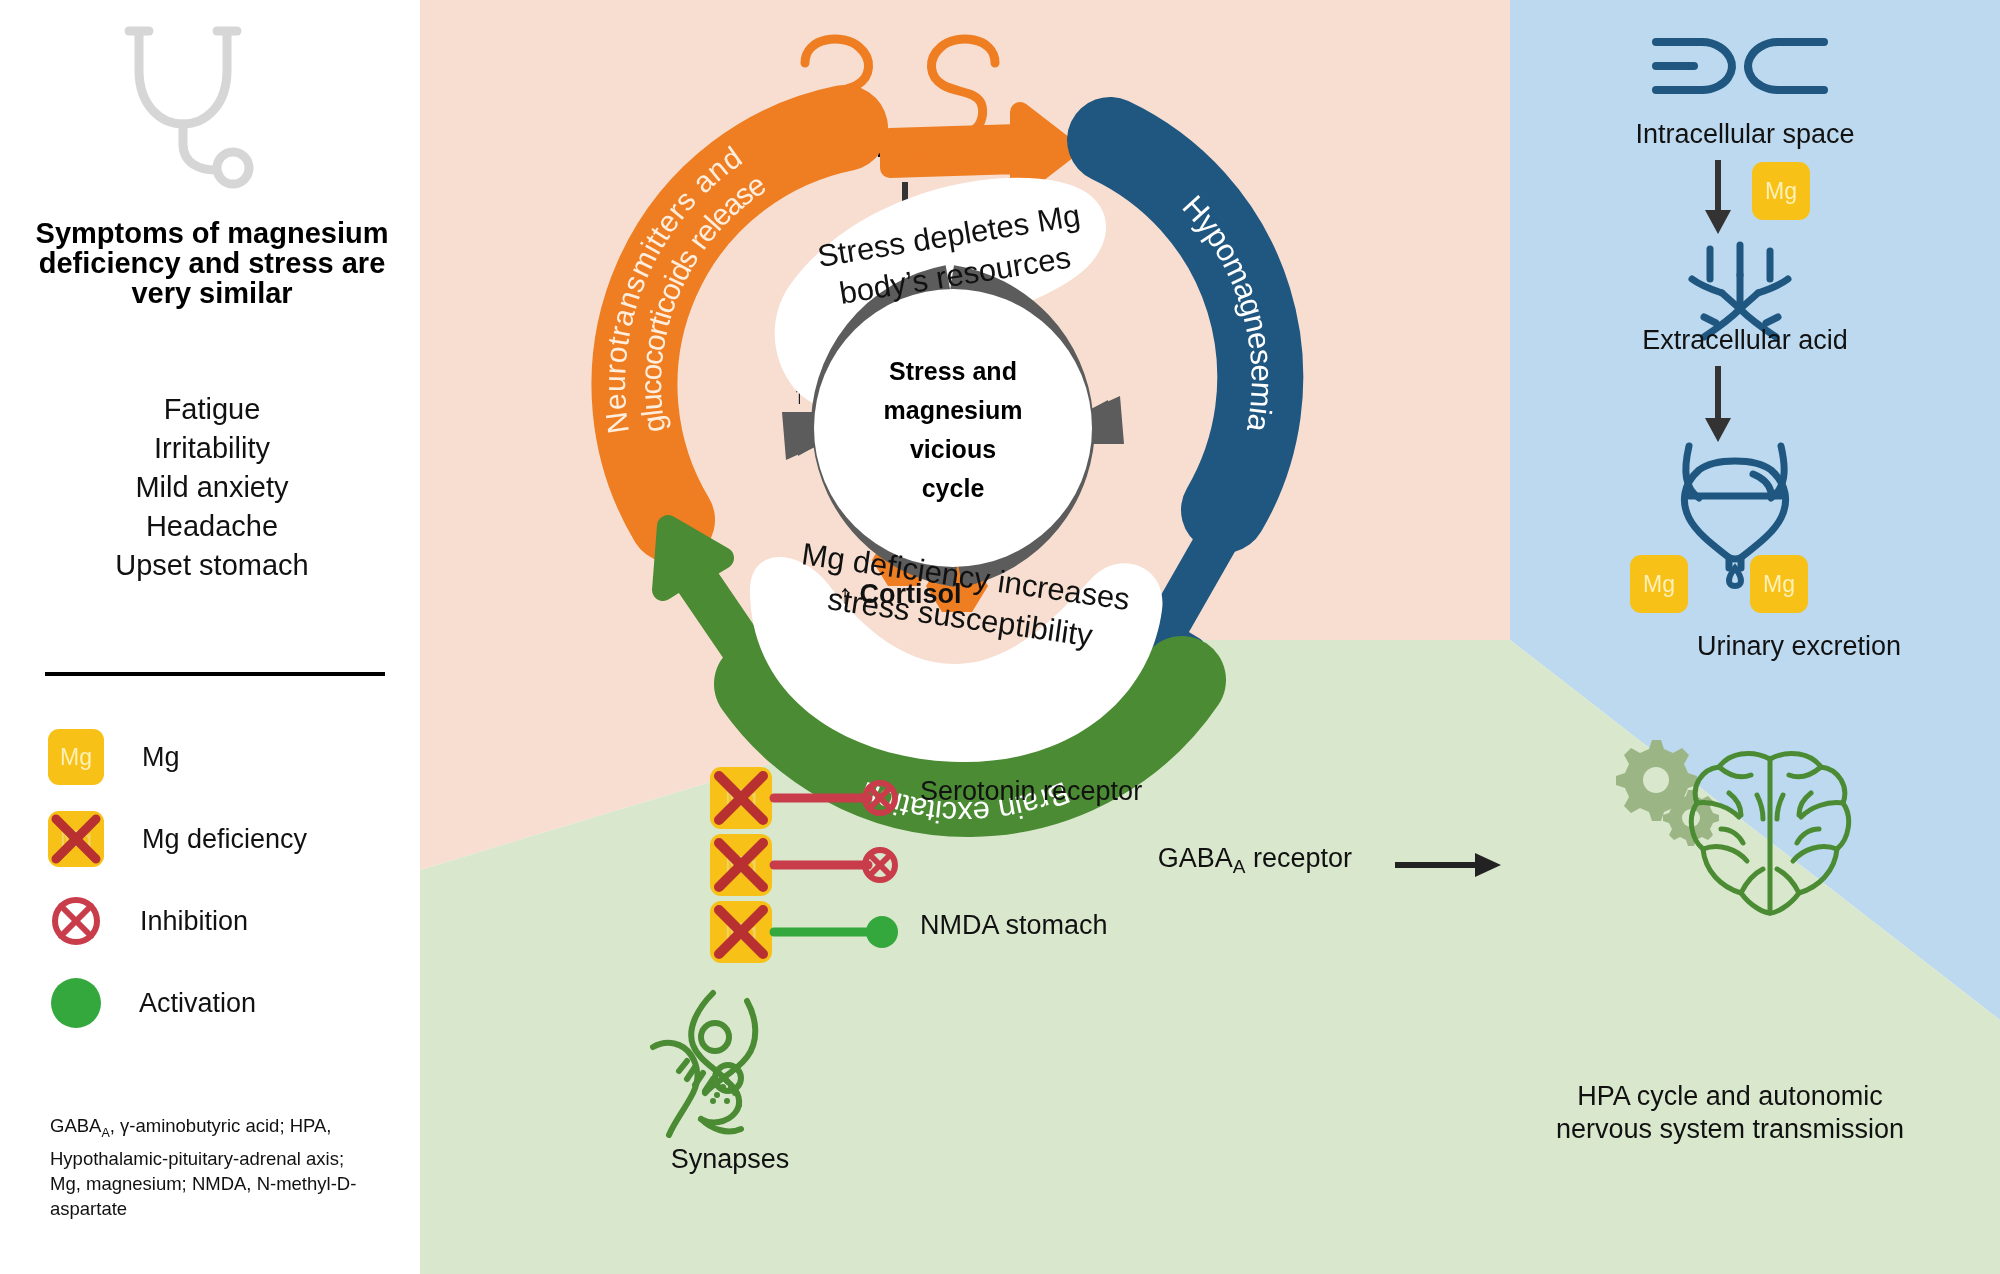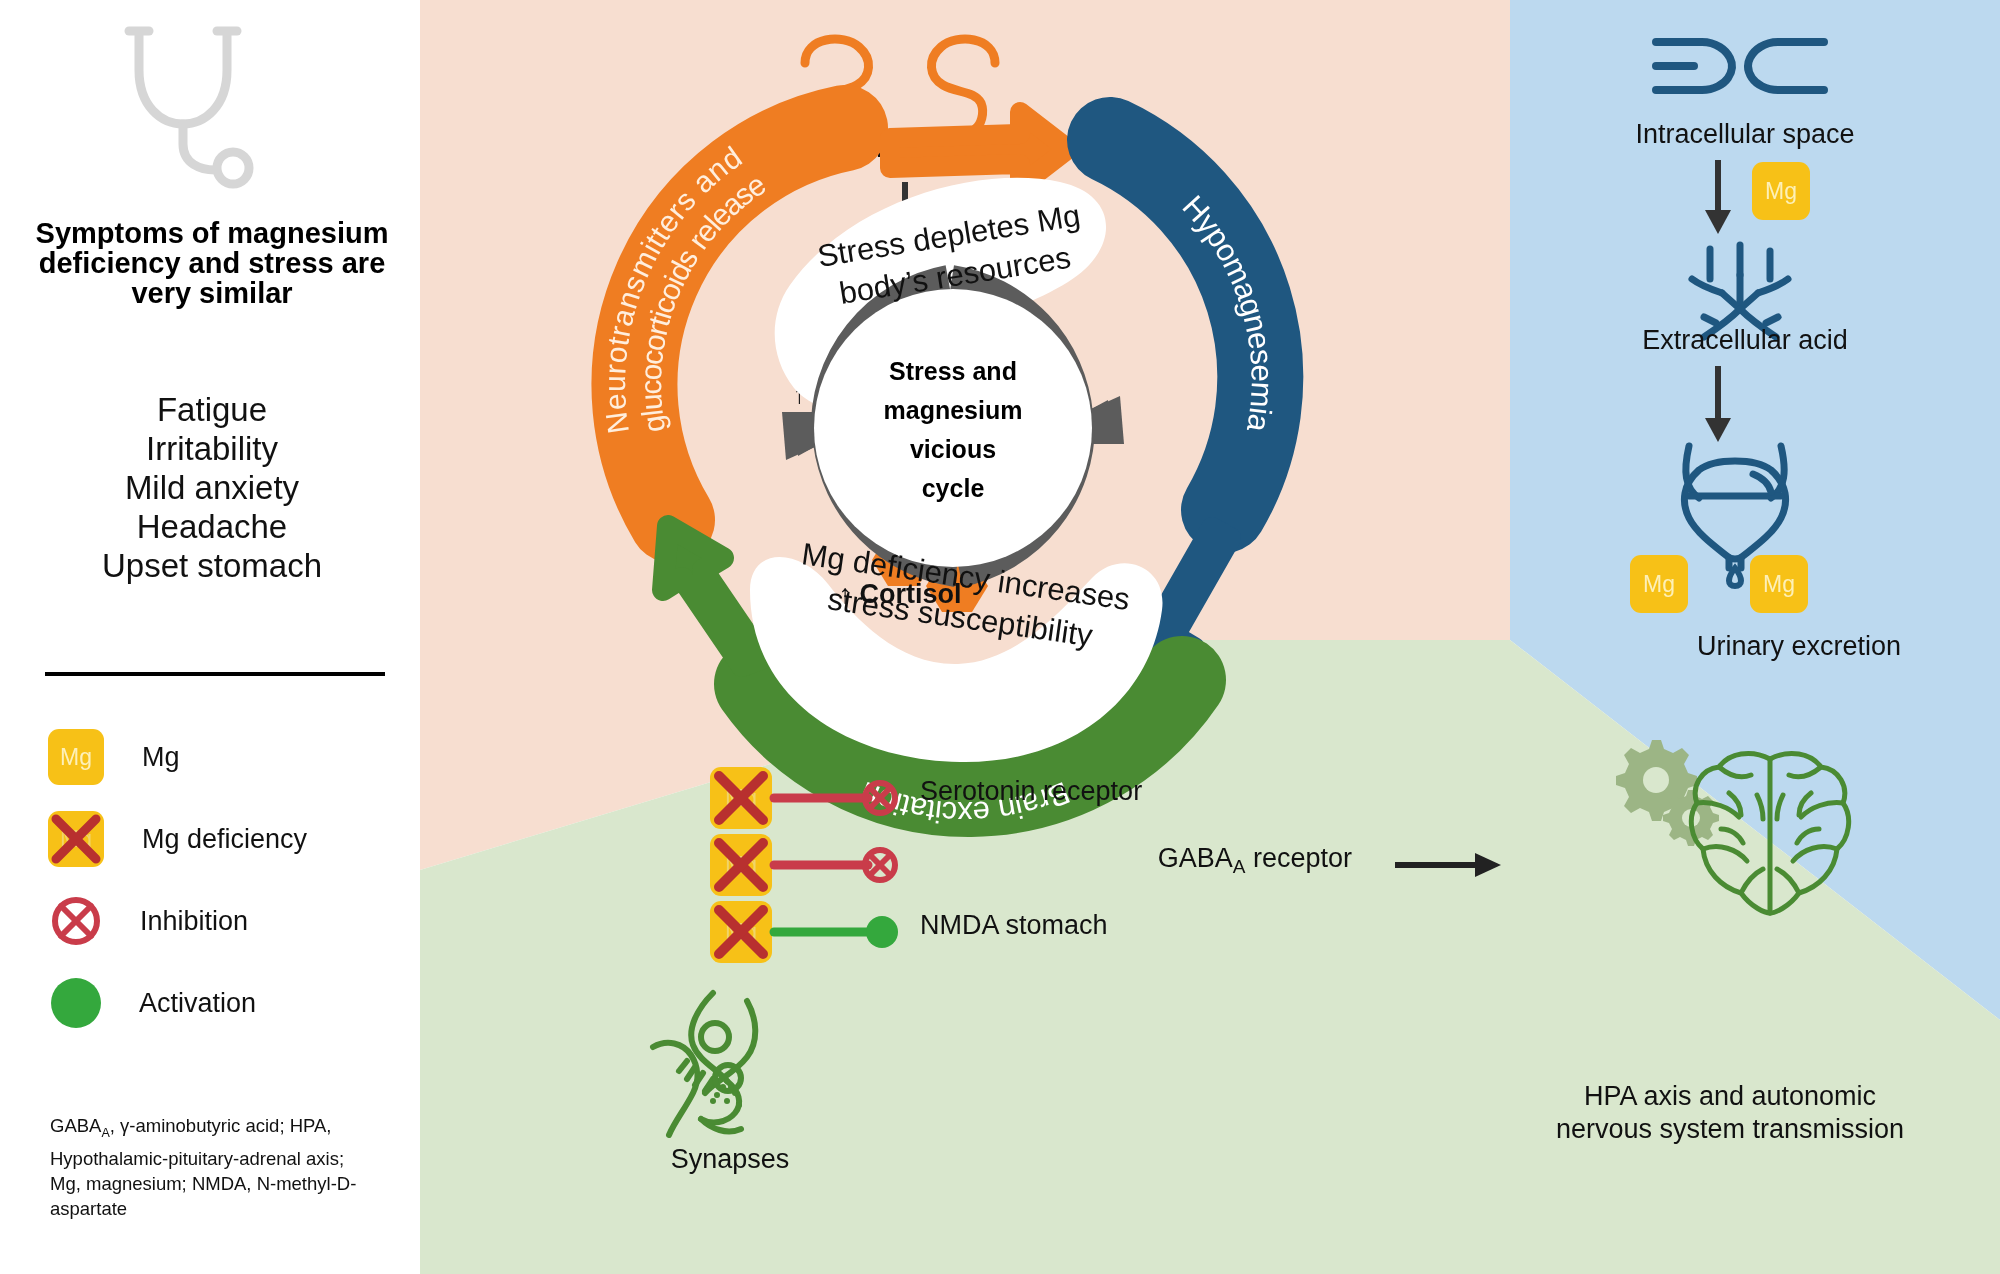--- a/index.html
+++ b/index.html
@@ -39,21 +39,21 @@
     font-weight: bold;
     font-size: 29px;
     line-height: 30px;
     color: #000;
   }
   .symptom-list {
     position: absolute;
     left: 12px; top: 390px;
     width: 400px;
     text-align: center;
-    font-size: 33px;
+    font-size: 29px;
     line-height: 39px;
     color: #111;
   }
   .divider {
     position: absolute;
     left: 45px; top: 672px;
     width: 340px; height: 4px;
     background: #000;
   }
   .legend {
@@ -502,17 +502,17 @@
         <path d="M152 104 C136 98 118 104 108 116"></path>
         <path d="M114 148 C108 136 100 128 92 124"></path>
         <path d="M44 48 C52 54 56 62 56 70"></path>
         <path d="M126 48 C118 54 114 62 114 70"></path>
         <path d="M36 84 C46 84 54 90 58 98"></path>
         <path d="M134 84 C124 84 116 90 112 98"></path>
         <path d="M72 50 C76 58 78 66 78 74"></path>
         <path d="M98 50 C94 58 92 66 92 74"></path>
       </g>
     </svg>
-    <div class="lbl" style="left:1090px; top:1080px; width:440px;">HPA axis and autonomic
+    <div class="lbl" style="left:1090px; top:1080px; width:440px;">HPA cycle and autonomic
 nervous system transmission</div>
 
   </div>
 </div>
 
 </body></html>

